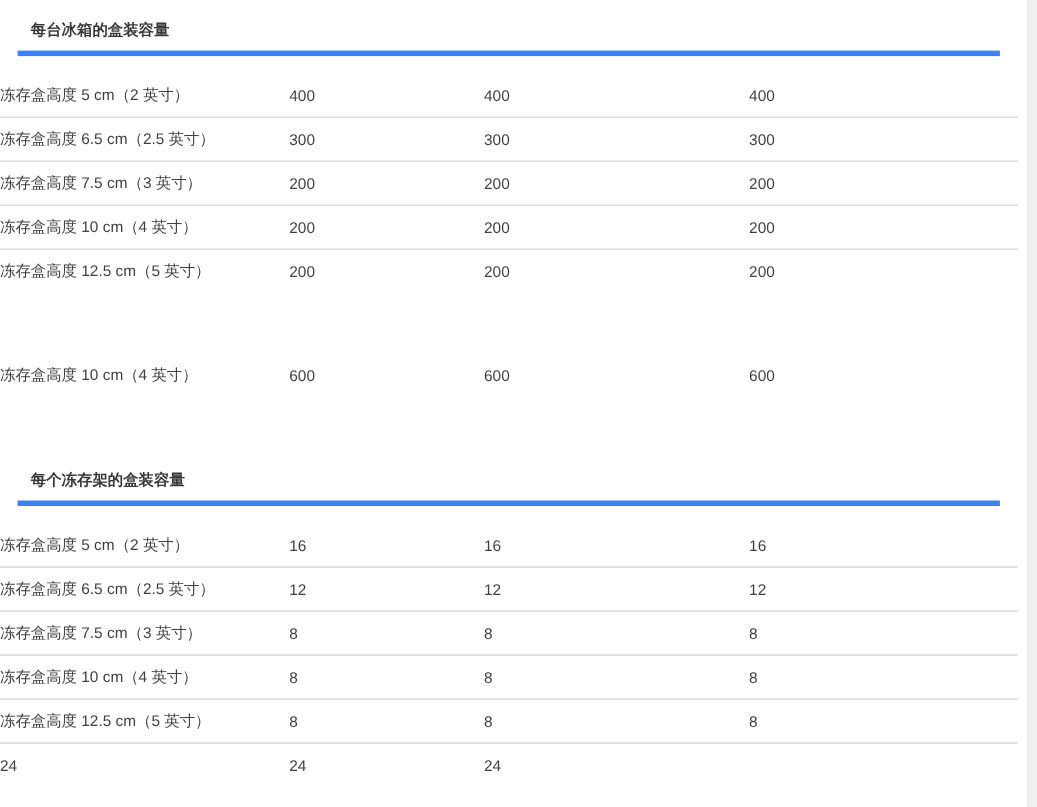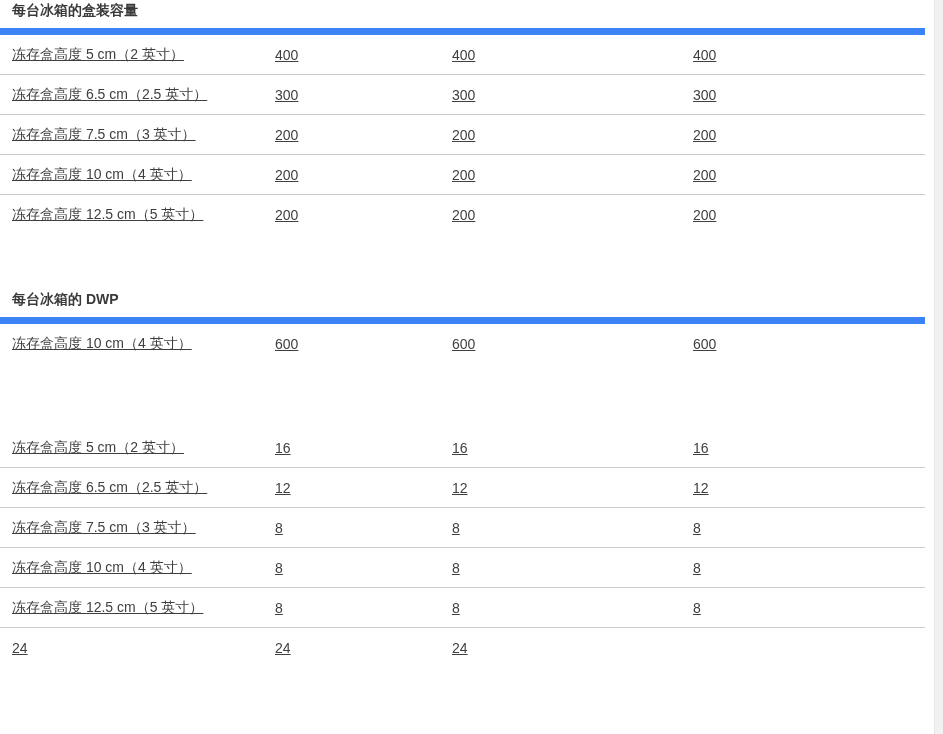--- a/index.html
+++ b/index.html
@@ -16,41 +16,40 @@
   }
 
   .content {
     position:absolute;
     top:0;
     left:0;
     width:925px;
   }
 
   .section-title {
-    margin:0;
+    margin:16px;
     box-sizing:border-box;
     height:35px;
     padding:0 0 6px 12px;
     display:flex;
     align-items:center;
     font-size:14px;
     font-weight:700;
     color:#3a3a3a;
-    border-bottom:7px solid #3b82f6;
+    border-bottom:5px solid #3b82f6;
   }
 
   .row {
     box-sizing:border-box;
     height:40px;
-    padding-left:12px;
+    padding-left:0;
     display:grid;
     grid-template-columns:263px 177px 241px 1fr;
     align-items:center;
     border-bottom:1px solid #cccccc;
-    text-decoration:underline;
   }
   .rows .row:last-child { border-bottom:none; }
 
   .cell { white-space:nowrap; overflow:hidden; }
 
   #sections-root section:nth-of-type(2) { margin-top:54px; }
   #sections-root section:nth-of-type(3) { margin-top:64px; }
 
   .footnote {
     padding:6px 0 0 3px;
@@ -114,32 +113,32 @@
   <div class="row">
     <div class="cell label">冻存盒高度 12.5 cm（5 英寸）</div>
     <div class="cell value">200</div>
     <div class="cell value">200</div>
     <div class="cell value">200</div>
   </div>
 </div>
   </section>
 
   <section class="section">
-    <h3 class="section-title">每台冰箱的 DWP</h3>
     <div class="rows">
   <div class="row">
     <div class="cell label">冻存盒高度 10 cm（4 英寸）</div>
     <div class="cell value">600</div>
     <div class="cell value">600</div>
     <div class="cell value">600</div>
   </div>
 </div>
   </section>
 
   <section class="section">
+    <h3 class="section-title">每个冻存架的盒装容量</h3>
     <div class="rows">
   <div class="row">
     <div class="cell label">冻存盒高度 5 cm（2 英寸）</div>
     <div class="cell value">16</div>
     <div class="cell value">16</div>
     <div class="cell value">16</div>
   </div>
 
   <div class="row">
     <div class="cell label">冻存盒高度 6.5 cm（2.5 英寸）</div>

